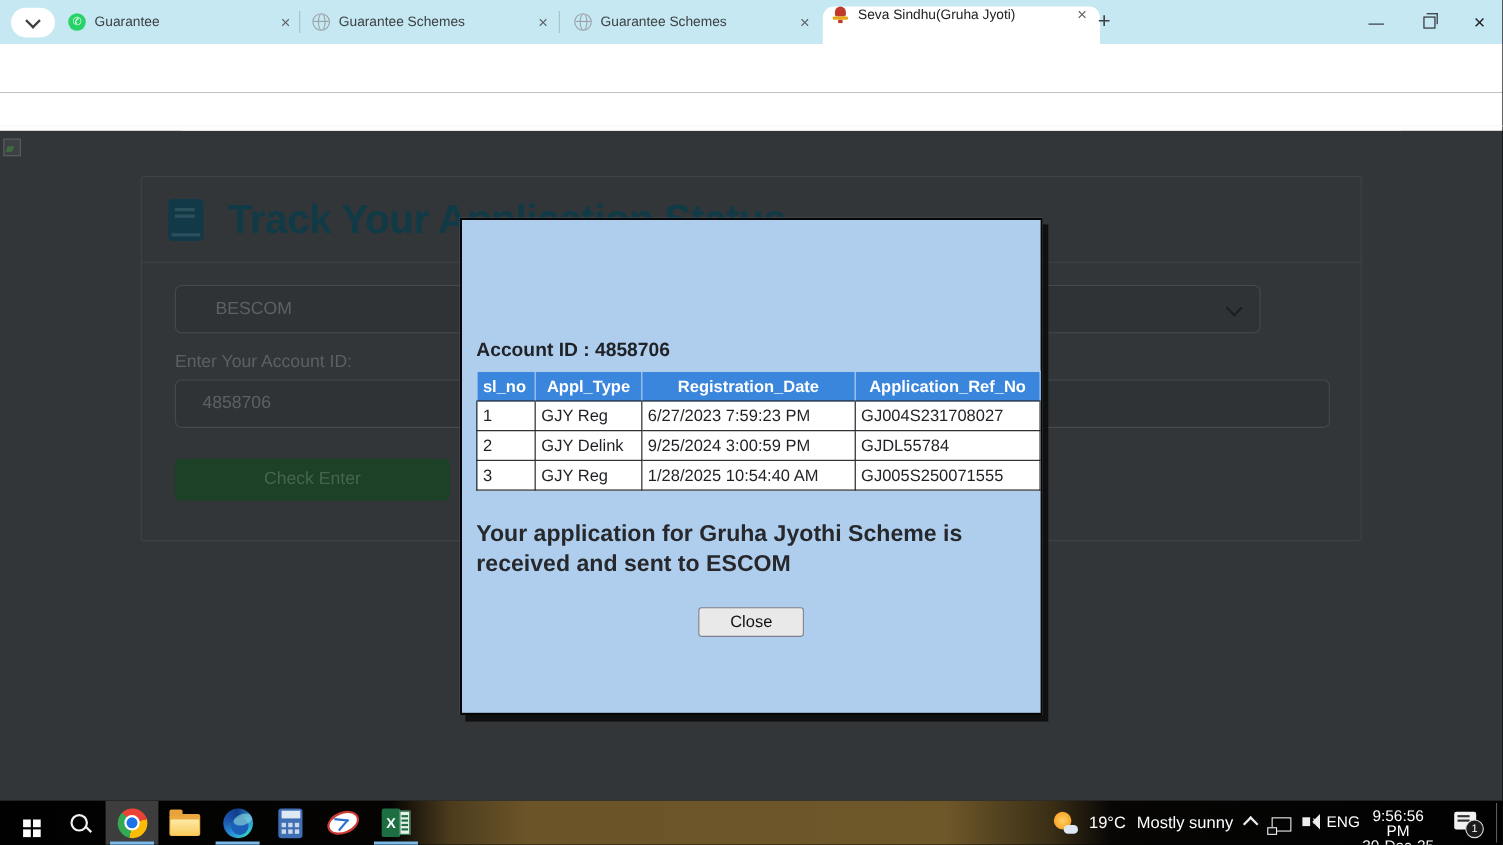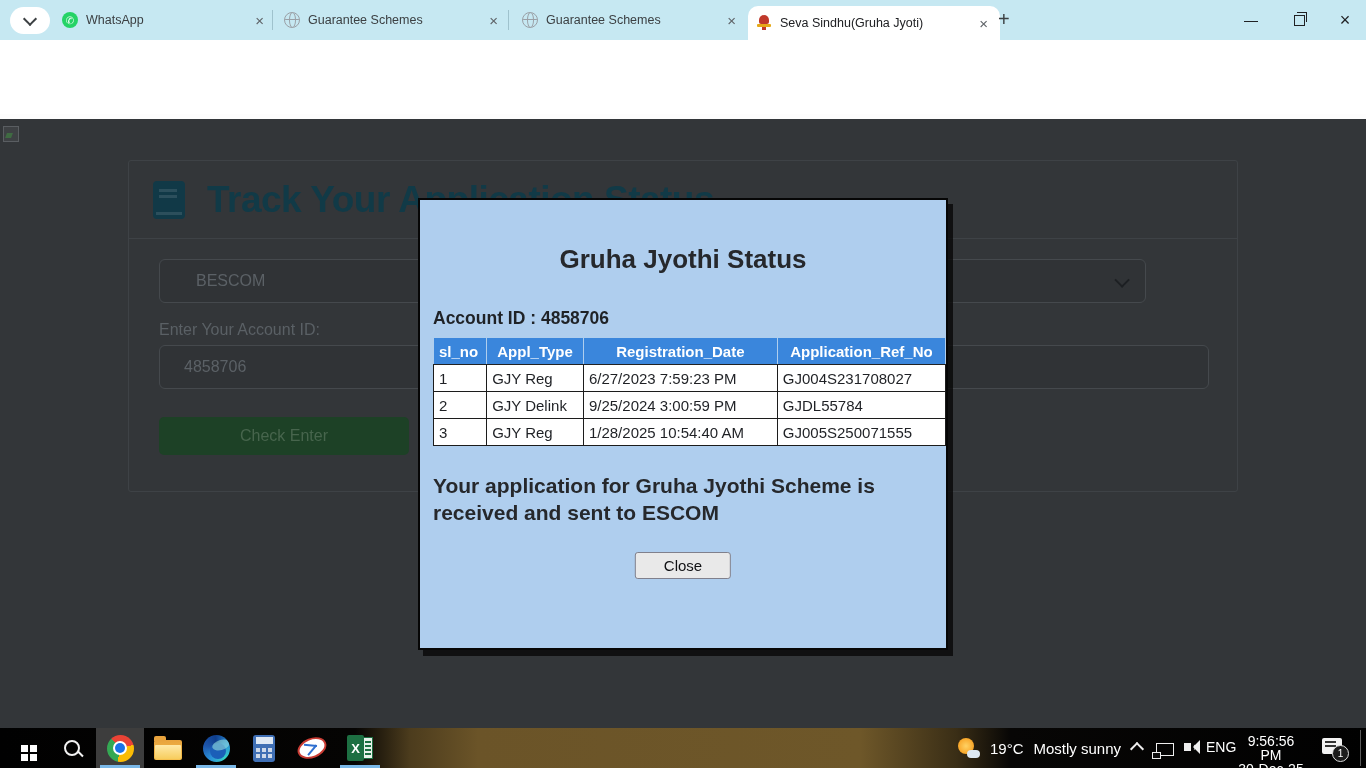--- a/index.html
+++ b/index.html
@@ -10,21 +10,21 @@
   
   .tabstrip{left:0;top:0;width:1366px;height:40px;background:#c6e8f2;}
   .tabsearch{left:10px;top:7px;width:40px;height:27px;background:#fff;border-radius:14px;
     display:flex;align-items:center;justify-content:center;}
   .chev-down{width:8px;height:8px;border-left:2px solid #3c4043;border-bottom:2px solid #3c4043;
     transform:rotate(-45deg);margin-top:-3px;}
   .tab{top:0;height:40px;display:flex;align-items:center;}
   .tab-title{font-size:12.5px;color:#3c4043;white-space:nowrap;overflow:hidden;max-width:150px;}
   .tab-close{font-size:15px;color:#5f6368;margin-left:auto;padding:0 4px;line-height:1;}
   .tab-sep{top:10px;width:1px;height:20px;background:#9fc2cd;}
-  .active-tab{top:6px;height:34px;background:#fff;border-radius:10px 10px 0 0;display:flex;align-items:center;}
+  .active-tab{top:6px;height:34px;background:#fff;border-radius:10px 10px 0 0;display:flex;}
   .newtab{font-size:20px;color:#3c4043;line-height:1;}
   .winbtn{font-size:14px;color:#202124;display:flex;align-items:center;justify-content:center;width:30px;height:30px;}
   .restore{width:9px;height:9px;border:1.3px solid #202124;position:relative;background:#c6e8f2;}
   .restore:before{content:"";position:absolute;left:2px;top:-4px;width:9px;height:9px;border:1.3px solid #202124;border-bottom:none;border-left:none;}
 
   
   .fav{width:16px;height:16px;margin-right:8px;flex:0 0 auto;}
   .fav-wa{border-radius:50%;background:#25d366;color:#fff;font-size:10px;display:flex;align-items:center;justify-content:center;}
   .globe{border-radius:50%;border:1.6px solid #9aa0a6;box-sizing:border-box;position:relative;overflow:hidden;}
   .globe:before{content:"";position:absolute;left:50%;top:-1px;width:7px;height:16px;margin-left:-3.5px;border-radius:50%;border:1.2px solid #9aa0a6;box-sizing:border-box;}
@@ -154,21 +154,21 @@
 
 <div id="screen">
 
   <div class="abs tabstrip">
     <div class="abs tabsearch">
       <div class="chev-down"></div>
     </div>
 
     <div class="abs tab" style="left:62px;width:206px;">
       <span class="fav fav-wa">✆</span>
-      <span class="tab-title">WhatsApp</span>
+      <span class="tab-title">Guarantee</span>
       <span class="tab-close">×</span>
     </div>
     <div class="abs tab-sep" style="left:272px;"></div>
 
     <div class="abs tab" style="left:284px;width:218px;">
       <span class="fav globe"></span>
       <span class="tab-title">Guarantee Schemes</span>
       <span class="tab-close">×</span>
     </div>
     <div class="abs tab-sep" style="left:508px;"></div>
@@ -260,21 +260,20 @@
 
       <div class="fld" style="left:30px;top:184px;width:1050px;">
         <span style="margin-left:24px;">4858706</span>
       </div>
 
       <div class="checkbtn">Check Enter</div>
     </div>
   </div>
 
   <div class="abs modal">
-    <div class="mtitle">Gruha Jyothi Status</div>
     <div class="macct">Account ID : 4858706</div>
 
     <table class="mtable">
       <tbody>
           <tr>
         <th style="width:45px;">sl_no</th>
         <th style="width:93px;margin-top:24px;">Appl_Type</th>
         <th style="width:198px;">Registration_Date</th>
         <th style="width:167px;">Application_Ref_No</th>
       </tr>

